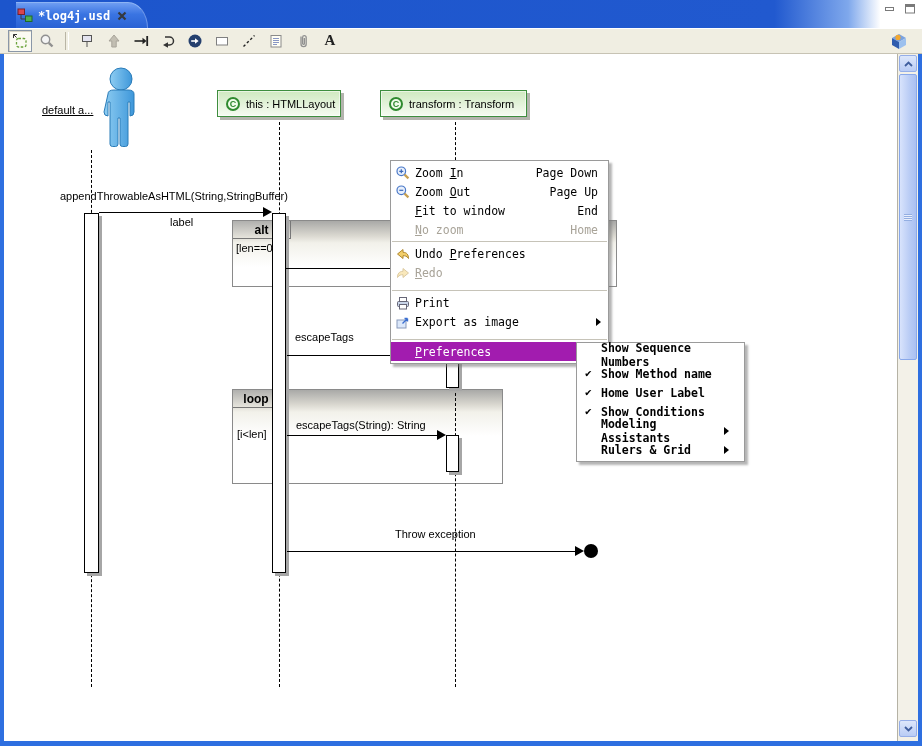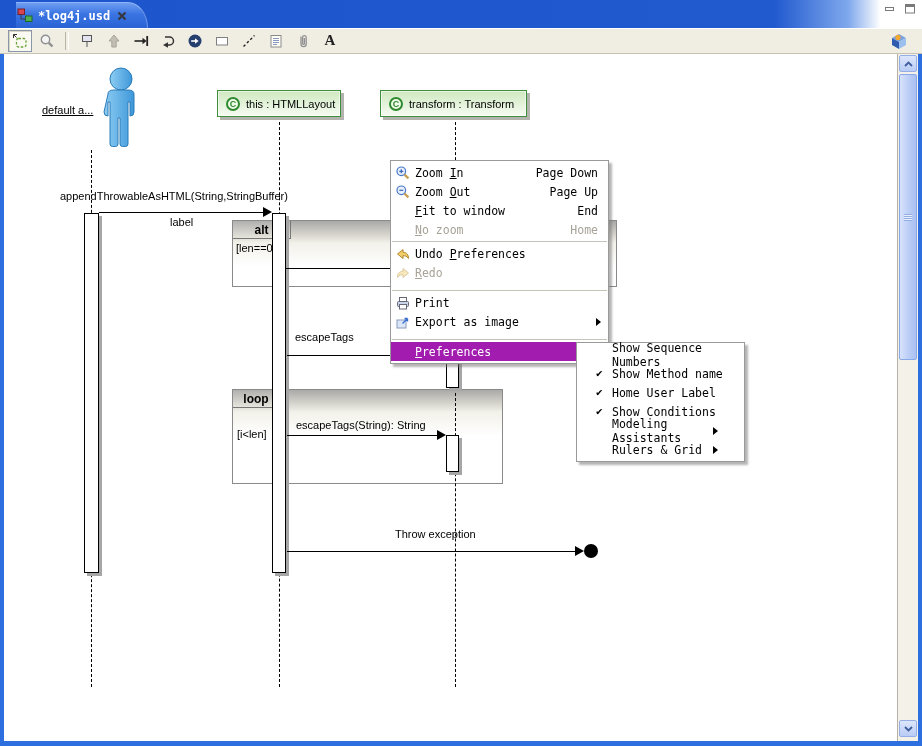--- a/index.html
+++ b/index.html
@@ -64,21 +64,21 @@
   .mrow .ic{width:24px;display:flex;justify-content:center;flex:none;}
   .mrow .sc{margin-left:auto;padding-right:10px;}
   .mrow.dis{color:#a8a398;}
   .mrow.hl{background:#a21caf;color:#fff;}
   .m{text-decoration:underline;}
   .msep{height:1px;background:#c6c3b8;margin:2px 1px;}
   .gap6{height:6px;}
   .subarrow{width:0;height:0;border-top:4px solid transparent;border-bottom:4px solid transparent;
     border-left:5px solid #000;margin-left:auto;margin-right:7px;flex:none;}
   .hl .subarrow{border-left-color:#fff;}
-  .srow{height:19px;display:flex;align-items:center;padding:0 19px;}
+  .srow{height:19px;display:flex;align-items:center;padding:0 8px;font-weight:bold;}
   .check{width:16px;flex:none;font-size:11px;}
   .checked .check::before{content:"✔";}
   .z30{z-index:30}.z31{z-index:31}
 </style>
 </head>
 <body>
 
 <div class="screen">
 
   <div class="titlebar">

